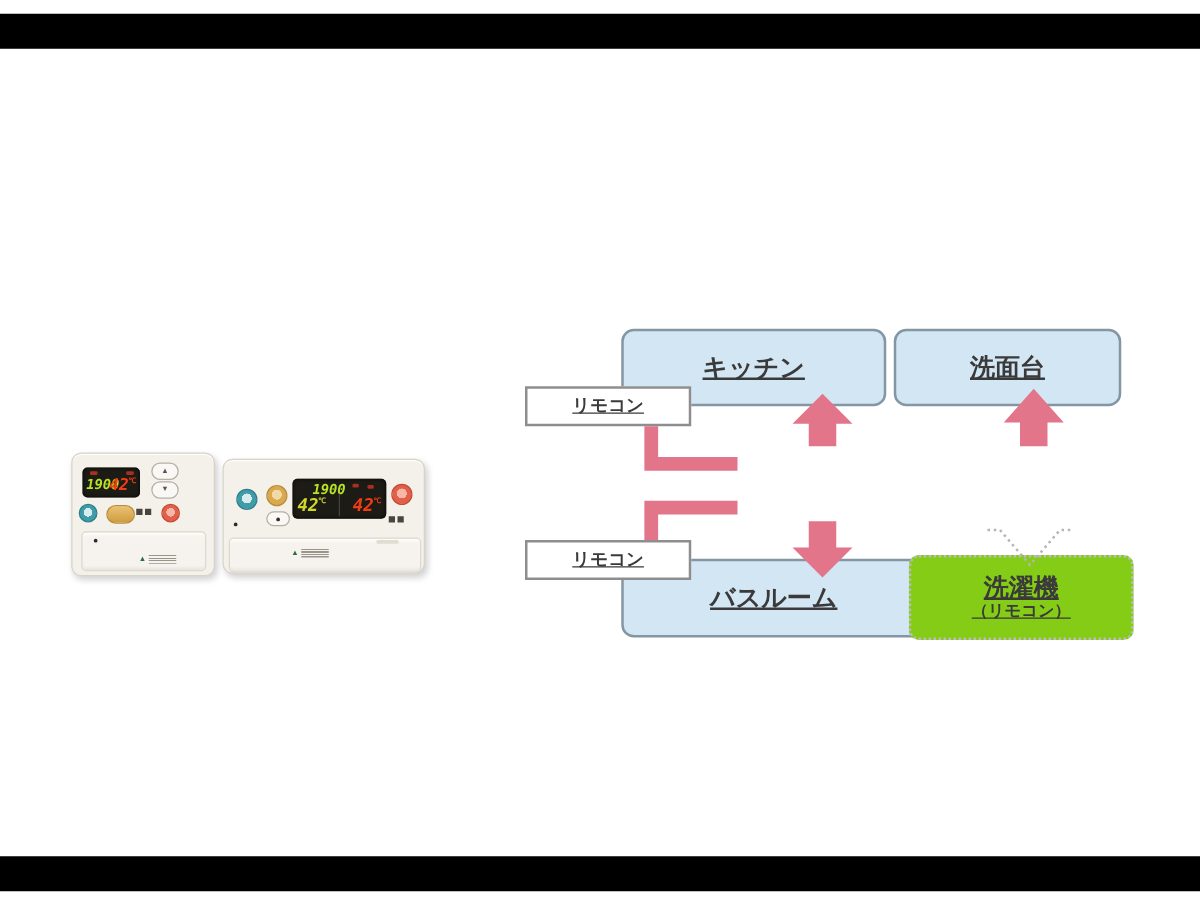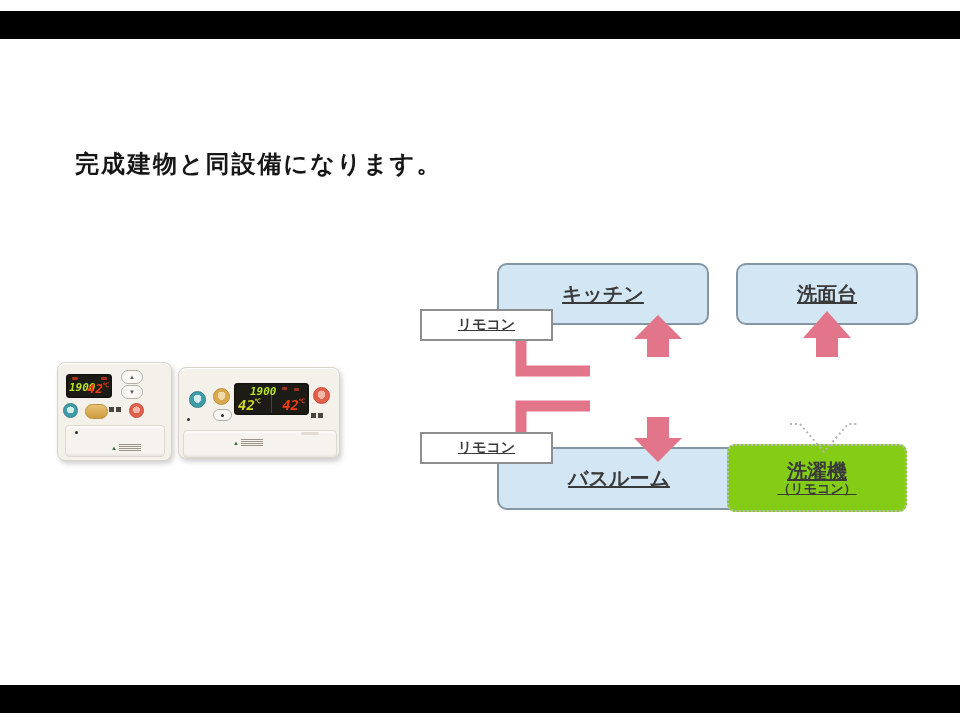--- a/index.html
+++ b/index.html
@@ -13,21 +13,21 @@
 
   
   .title{position:absolute;left:75px;top:148px;font-size:24px;font-weight:bold;color:#161616;
          letter-spacing:2px;white-space:nowrap;}
 
   
   .node{position:absolute;box-sizing:border-box;display:flex;align-items:center;justify-content:center;
         text-align:center;font-weight:bold;color:#3a3a3a;text-decoration:underline;}
   .room{background:#d3e6f3;border:2px solid #8496a3;border-radius:10px;font-size:20px;}
   .kitchen{left:497px;top:263px;width:212px;height:62px;}
-  .washstand{left:736px;top:263px;width:182px;height:62px;}
+  .washstand{left:715px;top:263px;width:182px;height:62px;}
   .heater{left:590px;top:354px;width:278px;height:66px;background:#f8d7a1;border:2px solid #b68d55;
           border-radius:12px;font-size:20px;}
   .bathroom{left:497px;top:447px;width:244px;height:63px;}
   .washer{left:727px;top:444px;width:180px;height:68px;background:#84cc16;border:2px dotted #bcbcbc;
           border-radius:8px;flex-direction:column;line-height:1.1;}
   .washer .main{font-size:20px;}
   .washer .sub{font-size:13px;}
   .remocon{left:420px;width:133px;height:32px;background:#ffffff;border:2px solid #8e8e8e;
            font-size:14px;z-index:4;}
   .remocon.top{top:309px;}
@@ -71,21 +71,20 @@
   .notch{position:absolute;width:18px;height:3px;background:#e2ddd2;border-radius:2px;}
 </style>
 </head>
 <body>
 
 <div class="canvas">
 
   <div class="bar top"></div>
   <div class="bar bottom"></div>
 
-  <div class="title">完成建物と同設備になります。</div>
 
   <div class="remote left">
     <div class="lcd lcd-left">
       <span class="speck" style="left:6px;top:3px;"></span>
       <span class="speck" style="right:5px;top:3px;"></span>
       <span class="seg clock" style="left:3px;bottom:5px;">1900</span>
       <span class="seg temp-red" style="right:3px;bottom:3px;font-size:13px;"><span>42</span><span class="unit">℃</span></span>
     </div>
     <div class="pill" style="left:63px;top:7px;width:20px;height:12px;">
         <span>▲</span>

